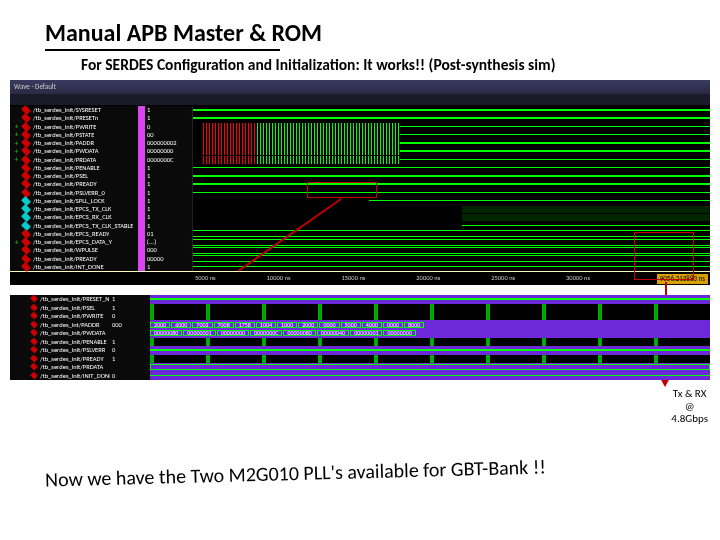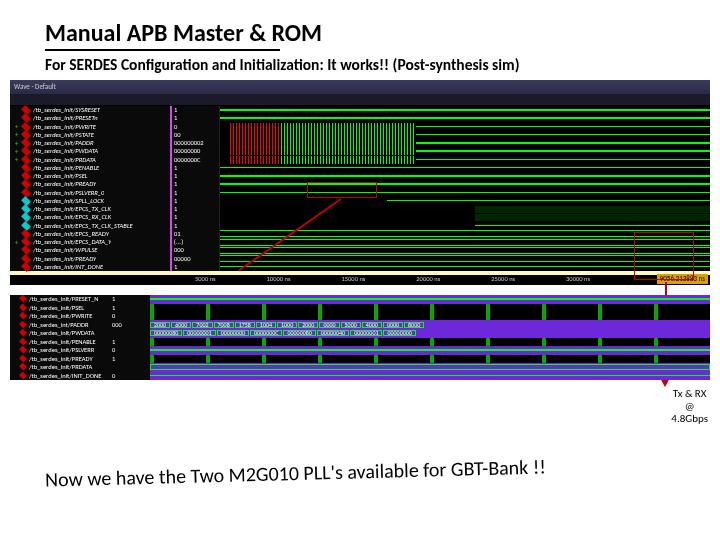--- a/index.html
+++ b/index.html
@@ -1,48 +1,48 @@
 <!DOCTYPE html>
 <html><head>
 <meta charset="utf-8">
 <style>
   * { margin: 0; padding: 0; box-sizing: border-box; }
   body { width: 720px; height: 540px; background: #fff; font-family: Calibri, Arial, sans-serif; overflow: hidden; position: relative; }
   .title { font-size: 24px; font-weight: bold; padding: 18px 0 2px 45px; color: #000; }
   .underline { border-bottom: 2px solid #000; margin: 0 45px 4px 45px; width: 235px; }
-  .subtitle { font-size: 15.5px; font-weight: bold; padding: 0 0 6px 45px; color: #000; }
+  .subtitle { font-size: 15.5px; font-weight: bold; padding: 0 0 6px 45px; color: #000; margin-left: 36px; }
   .waveform-viewer { margin: 0 10px 0 10px; border: none; background: #000; height: 205px; position: relative; overflow: hidden; }
   .wv-top { height: 14px; background: linear-gradient(#3a3a60,#2a2a45); position: relative; }
   .wv-top .tabx { position:absolute; left:4px; top:2px; font-size:7px; color:#ccc;text-align:right; }
   .wv-tools { height: 12px; background: #1a1a28; border-bottom:1px solid #000; }
   .wv-body { display: flex; height: 165px; }
-  .signal-col { width: 162px; background: #0a0a0a; border-right: 2px solid #d946ef; font-style: italic; }
+  .signal-col { width: 135px; background: #0a0a0a; border-right: 7px solid #d946ef; }
   .val-col { width: 48px; background: #0a0a0a; border-right: 1px solid #222; }
   .wave-col { flex: 1; background: #000; position: relative; }
   .sig-row { height: 8.25px; display: flex; align-items: center; padding-left: 2px; }
   .sig-row .exp { width: 9px; height: 7px; color: #0d0; font-size: 7px; line-height: 7px; text-align:center; }
   .sig-row .diamond { width: 8px; height: 6px; background: #c00; transform: rotate(45deg); margin: 0 3px 0 1px; }
   .sig-row .diamond.cyan { background: #0cc; }
   .sig-row .name { color: #fff; font-size: 6.5px; white-space: nowrap; overflow:hidden; }
   .val-txt { color: #fff; font-size: 6.5px; padding-left: 2px; line-height: 8.25px; height:8.25px; overflow:hidden; white-space:nowrap;}
   .wave-row { height: 8.25px; position: relative; border-bottom: 0; }
   .wave-line { position: absolute; height: 1.5px; background: #0f0; top: 3px; }
   .wave-bus { position: absolute; height: 7px; top: 0.5px; border: 1px solid #0f0; border-left: none; border-right: none; }
   .wave-blk { position:absolute; height:7px; top:0.5px; background:#0f0; opacity:0.15; border-top:1px solid #0f0; border-bottom:1px solid #0f0;}
   .wave-dense { position:absolute; top:0; height:8px; background: repeating-linear-gradient(90deg,#0f0 0,#0f0 1px,#000 1px,#000 3px); }
   .wave-dense.red { background: repeating-linear-gradient(90deg,#f00 0,#f00 1px,#000 1px,#000 3px); }
-  .ruler { height: 12px; background: #000; color: #ccc; font-size: 6.5px; display:flex; justify-content:space-between; padding:0 120px 0 185px; align-items:center; border-top:4px solid #fef9c3;}
+  .ruler { height: 12px; background: #000; color: #ccc; font-size: 6.5px; display:flex; justify-content:space-between; padding:0 120px 0 185px; align-items:center; border-top:1px solid #fef9c3;}
   .cursor-box { position:absolute; right:2px; bottom:1px; background:#d8a000; color:#000; font-size:7px; padding:0 3px; height:10px; line-height:10px;}
   .zoom-box1 { position:absolute; border:1.5px solid #c00000; }
   .zb1a { left:307px; top:182px; width:70px; height:16px; }
   .zb1b { left:634px; top:232px; width:60px; height:48px; }
 
   .zoom-viewer { margin: 10px 10px 0 10px; height: 85px; background: #000; position:relative; }
   .zoom-body { display:flex; height:100%; }
-  .z-sig { width:100px; background:#0a0a0a; }
+  .z-sig { width:100px; background:#0a0a0a;padding-left:11px; }
   .z-val { width:40px; background:#0a0a0a; }
   .z-wave { flex:1; background:#6d28d9; position:relative; }
   .z-row { height:8.5px; }
   .z-name { color:#fff; font-size:6.5px; padding-left:10px; line-height:8.5px; white-space:nowrap; overflow:hidden;}
   .z-v { color:#fff; font-size:6.5px; line-height:8.5px; padding-left:2px;}
   .z-wrow { height:8.5px; position:relative; }
   .z-line { position:absolute; height:1.5px; background:#0f0; top:3px; left:0; right:0; }
   .z-bus { position:absolute; height:6px; top:1px; border:1px solid #0f0; }
   .z-ticks { position:absolute; top:0; height:8px; background:repeating-linear-gradient(90deg,#0a0 0,#0a0 6px,#000 6px,#000 22px); }
   .z-ticks.sparse { background:repeating-linear-gradient(90deg,#0a0 0,#0a0 4px,#000 4px,#000 56px); }

